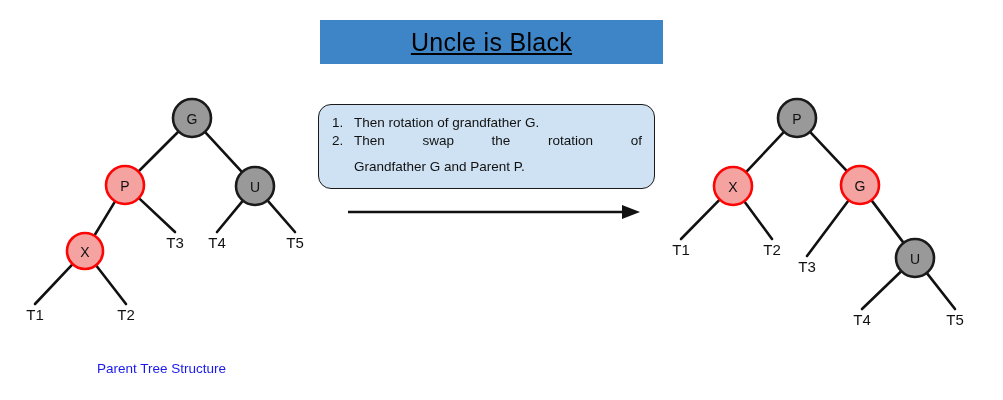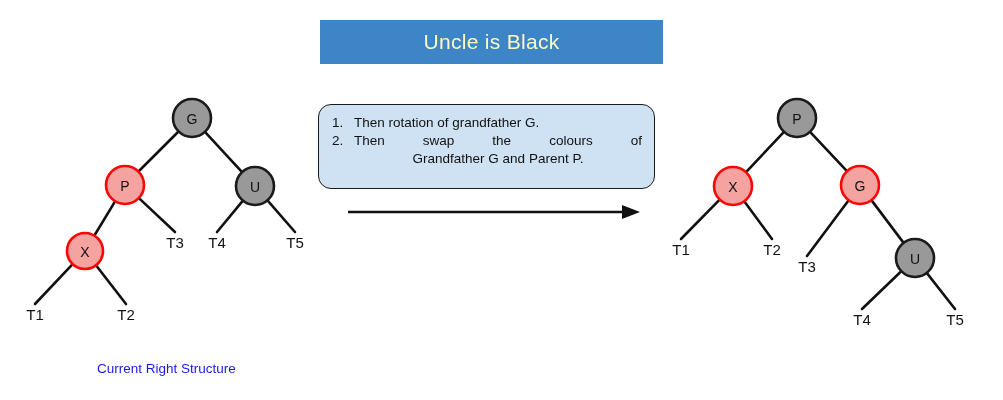--- a/index.html
+++ b/index.html
@@ -29,25 +29,26 @@
     left: 320px;
     top: 20px;
     width: 343px;
     height: 44px;
     background: #3d85c6;
     display: flex;
     align-items: center;
     justify-content: center;
   }
   .banner-text {
-    color: #fef9c3;
-    font-size: 21px;
+    color: #000000;
+    font-size: 25px;
     font-family: "Liberation Sans", sans-serif;
     letter-spacing: 0.3px;
     white-space: nowrap;
+    text-decoration: underline;
   }
   .steps-box {
     position: absolute;
     left: 318px;
     top: 104px;
     width: 337px;
     height: 85px;
     box-sizing: border-box;
     background: #cfe2f3;
     border: 1.6px solid #1a1a1a;
@@ -68,21 +69,22 @@
     padding-left: 3px;
   }
   .step-body {
     flex: 1 1 auto;
   }
   .step-just {
     text-align: justify;
     text-align-last: justify;
   }
   .step-last {
-    text-align: center;
+    text-align: left;
+    margin-top: 8px;
   }
   .caption {
     position: absolute;
     color: #1919ee;
     font-size: 13.5px;
     white-space: nowrap;
   }
   .caption-left { left: 97px; top: 361px; }
   .caption-right { left: 733px; top: 366px; }
   svg.trees {
@@ -141,27 +143,27 @@
     </div>
 
     <div class="steps-box">
       <div class="step-row">
         <span class="step-num">1.</span>
         <span class="step-body">Then rotation of grandfather G.</span>
       </div>
       <div class="step-row">
         <span class="step-num">2.</span>
         <span class="step-body">
-          <span class="step-just" style="display:block">Then     swap      the      colours      of</span>
+          <span class="step-just" style="display:block">Then     swap      the      rotation      of</span>
           <span class="step-last" style="display:block">Grandfather G and Parent P.</span>
         </span>
       </div>
     </div>
 
-    <div class="caption caption-left">Current Right Structure</div>
+    <div class="caption caption-left">Parent Tree Structure</div>
 
     <svg class="trees" viewBox="0 0 1003 400">
       <g id="left-tree-edges">
           <line class="edge" x1="179.27207793864216" y1="130.72792206135784" x2="137.72792206135784" y2="172.27207793864216"></line>
           <line class="edge" x1="204.23321612924786" y1="131.20410629823579" x2="242.76678387075214" y2="172.79589370176421"></line>
           <line class="edge" x1="115.6705691103198" y1="200.39356096797232" x2="93.81112917358685" y2="236.4616368635817"></line>
           <line class="edge" x1="138.11529804023613" y1="197.32838015782195" x2="175" y2="232"></line>
           <line class="edge" x1="243.53613395406677" y1="199.87731152928762" x2="217" y2="232"></line>
           <line class="edge" x1="266.81121686864617" y1="199.58289939894308" x2="295" y2="232"></line>
           <line class="edge" x1="73.33425274277278" y1="263.3656920926609" x2="35" y2="304"></line>

